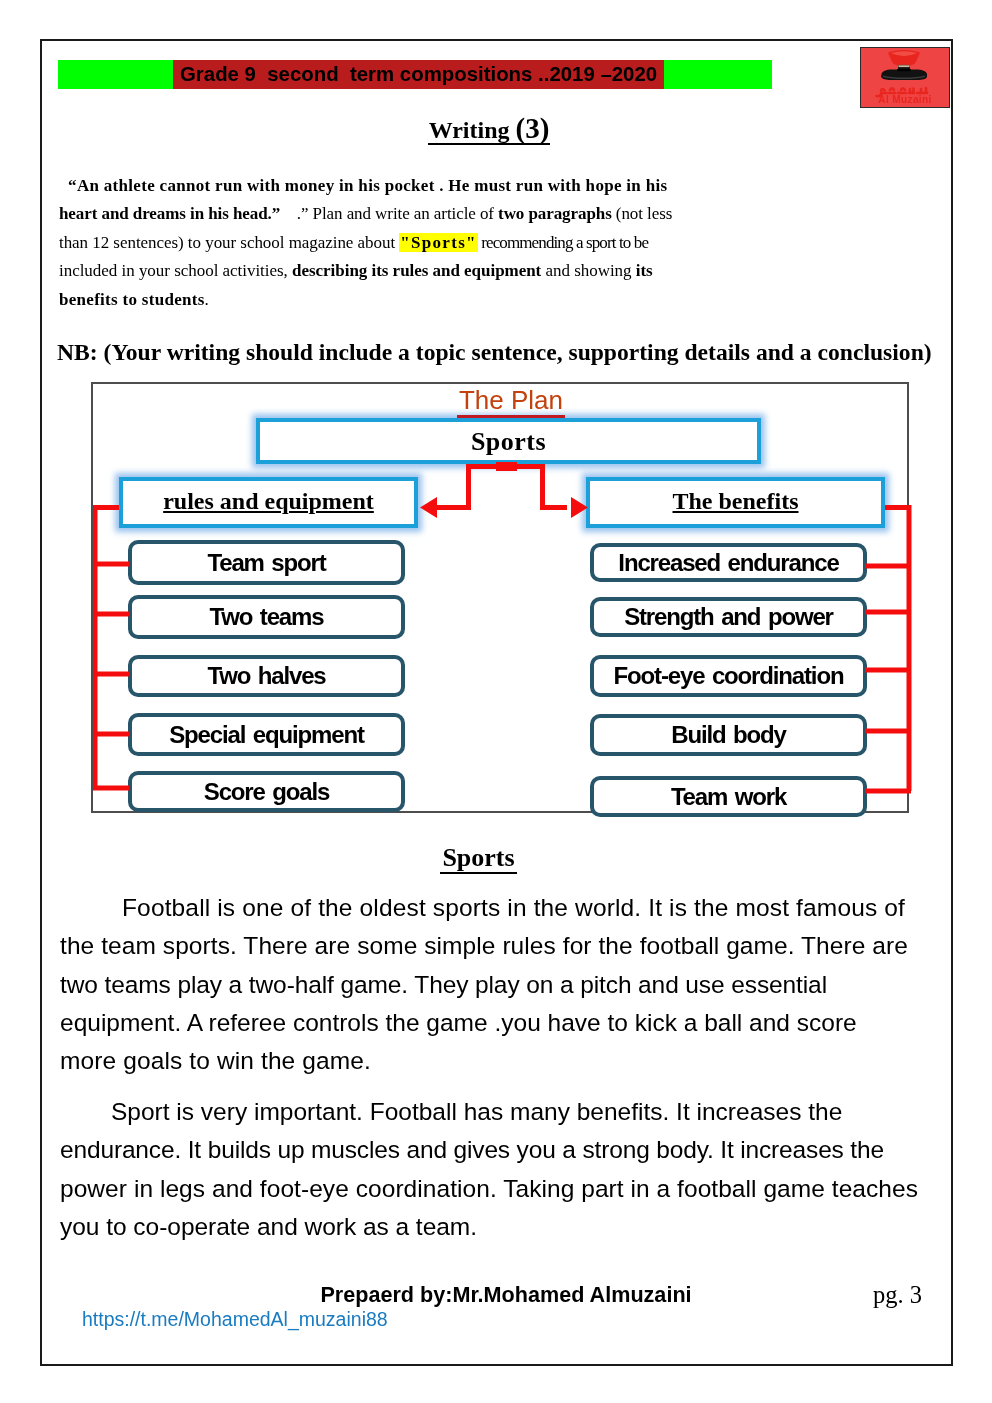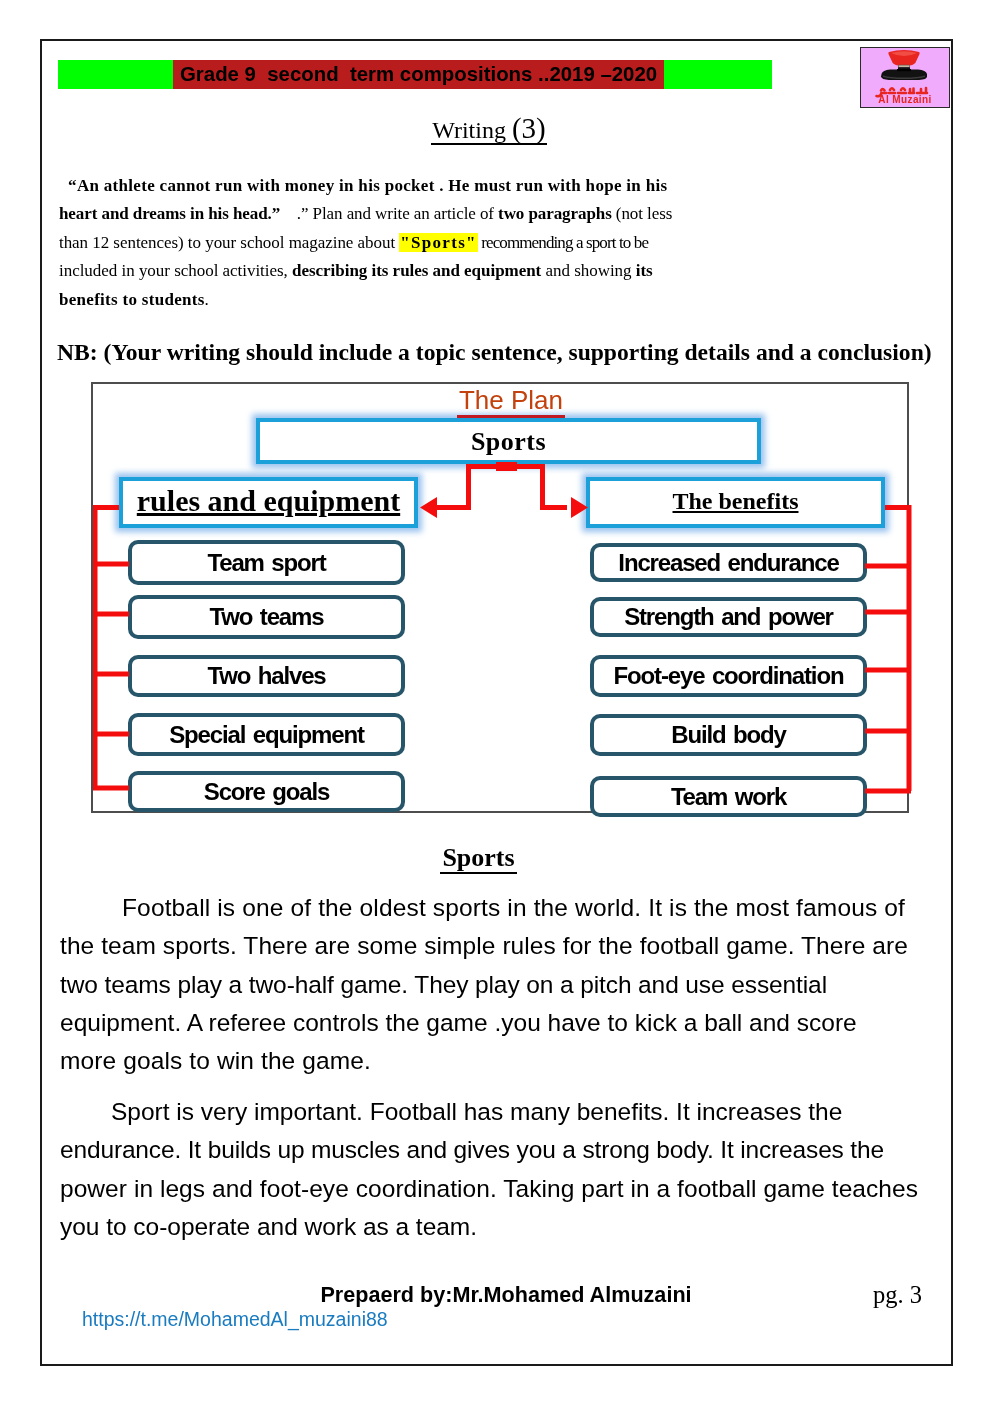--- a/index.html
+++ b/index.html
@@ -4,22 +4,22 @@
 <style>
 html,body{margin:0;padding:0;}
 body{width:992px;height:1403px;background:#ffffff;position:relative;overflow:hidden;
      font-family:"Liberation Sans",sans-serif;}
 .abs{position:absolute;}
 .serif{font-family:"Liberation Serif",serif;}
 #frame{left:40px;top:39px;width:909px;height:1323px;border:2px solid #1a1a1a;}
 #greenbar{left:58px;top:60px;width:714px;height:29px;background:#00ff00;}
 #gtitle{left:173px;top:60px;height:29px;background:#b91c1c;font-weight:bold;font-size:20.4px;
         line-height:29px;padding:0 7px;color:#000;}
-#logo{left:860px;top:47px;width:88px;height:59px;border:1.5px solid #2a2a2a;background:#f0abfc;z-index:5;}
-#title{left:0px;top:112px;width:978px;text-align:center;font-size:24px;font-weight:normal;}
+#logo{left:860px;top:47px;width:88px;height:59px;border:1.5px solid #2a2a2a;background:#ef4444;z-index:5;}
+#title{left:0px;top:112px;width:978px;text-align:center;font-size:24px;font-weight:bold;}
 #title .serif{border-bottom:2.5px solid #000;padding:0 1px;}
 #intro{left:59px;top:172px;width:890px;font-size:17px;line-height:28.4px;color:#000;}
 #nb{left:57px;top:339px;width:900px;font-size:23.6px;font-weight:bold;}
 #diagram{left:91px;top:382px;width:814px;height:427px;border:2px solid #4d4d4d;}
 .bluebox{position:absolute;background:#fff;border:4px solid #1ca0da;
          box-shadow:0 0 6px 4px rgba(130,180,235,.8);text-align:center;}
 .tealbox{position:absolute;background:#fff;border:4px solid #27566a;border-radius:10px;
          text-align:center;font-weight:bold;font-size:24px;color:#000;letter-spacing:-1.15px;word-spacing:2px;}
 #splan{z-index:3;left:11px;top:2px;width:100%;text-align:center;font-size:26px;line-height:29px;color:#c2410c;}
 #splan span{border-bottom:3px solid #c11a22;padding:0 2px 0 2px;}
@@ -56,21 +56,21 @@
 <div id="intro" class="abs serif"><span id="i1" style="letter-spacing:0.302px;"><b>&nbsp;&nbsp;“An athlete cannot run with money in his pocket . He must run with hope in his</b></span><br>
 <span id="i2" style="letter-spacing:-0.082px;"><b>heart and dreams in his head.”</b>&nbsp;&nbsp;&nbsp;&nbsp;.” Plan and write an article of <b>two paragraphs</b> (not less</span><br>
 <span id="i3"><span style="letter-spacing:-0.05px;">than 12 sentences) to your school magazine about </span><span class="hl"><b>"Sports"</b></span><span style="letter-spacing:-0.88px;"> recommending a sport to be</span></span><br>
 <span id="i4" style="letter-spacing:-0.032px;">included in your school activities, <b>describing its rules and equipment</b> and showing <b>its</b></span><br>
 <span id="i5" style="letter-spacing:0.289px;"><b>benefits to students</b>.</span></div>
 <div id="nb" class="abs serif">NB: (Your writing should include a topic sentence, supporting details and a conclusion)</div>
 
 <div id="diagram" class="abs">
   <div id="splan" class="abs"><span>The Plan</span></div>
   <div class="bluebox serif" style="left:163px;top:34px;width:497px;height:38px;font-size:26px;font-weight:bold;line-height:39px;letter-spacing:0.5px;">Sports</div>
-  <div class="bluebox serif" style="left:26px;top:93px;width:291px;height:43px;font-size:30px;font-weight:bold;line-height:40px;"><span style="text-decoration:underline;">rules and equipment</span></div>
+  <div class="bluebox serif" style="left:26px;top:93px;width:291px;height:43px;font-size:24px;font-weight:bold;line-height:40px;"><span style="text-decoration:underline;">rules and equipment</span></div>
   <div class="bluebox serif" style="left:493px;top:93px;width:291px;height:43px;font-size:24px;font-weight:bold;line-height:40px;"><span style="text-decoration:underline;">The benefits</span></div>
 
   <div class="tealbox" style="left:35px;top:156px;width:269px;height:37px;line-height:37px;">Team sport</div>
   <div class="tealbox" style="left:35px;top:211px;width:269px;height:36px;line-height:36px;">Two teams</div>
   <div class="tealbox" style="left:35px;top:271px;width:269px;height:34px;line-height:34px;">Two halves</div>
   <div class="tealbox" style="left:35px;top:329px;width:269px;height:35px;line-height:35px;">Special equipment</div>
   <div class="tealbox" style="left:35px;top:387px;width:269px;height:33px;line-height:33px;">Score goals</div>
 
   <div class="tealbox" style="left:497px;top:159px;width:269px;height:31px;line-height:31px;">Increased endurance</div>
   <div class="tealbox" style="left:497px;top:213px;width:269px;height:32px;line-height:32px;">Strength and power</div>

